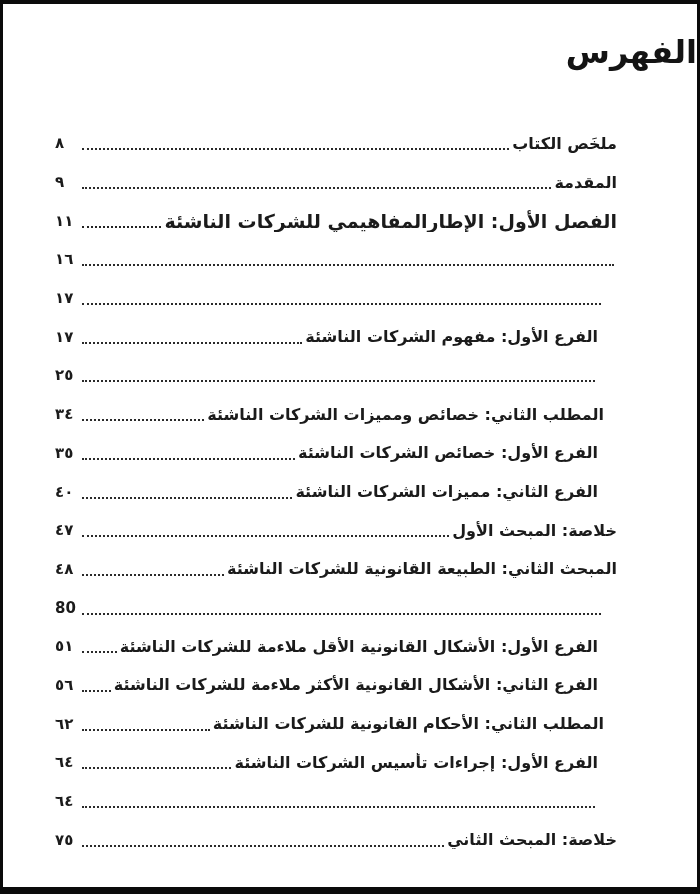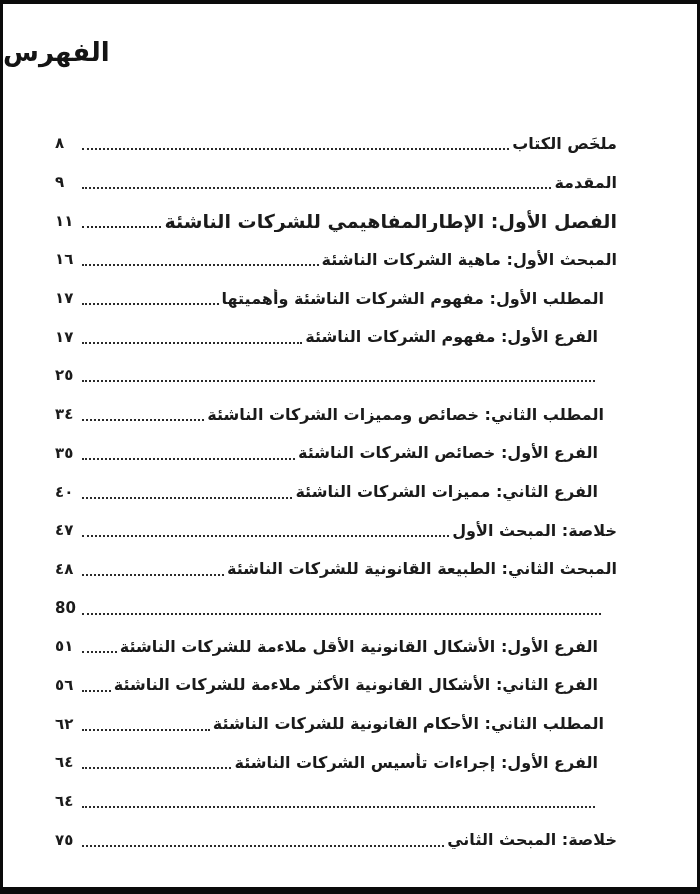--- a/index.html
+++ b/index.html
@@ -16,22 +16,22 @@
     border: 3px solid #0b0b0b;
     border-top-width: 4px;
     border-bottom-width: 7px;
     font-family: "DejaVu Sans", sans-serif;
     color: #161616;
     direction: rtl;
     overflow: hidden;
   }
   .doc-title {
     margin: 28px 0 0 0;
-    text-align: left;
-    font-size: 26px;
+    text-align: right;
+    font-size: 32px;
     line-height: 40px;
     font-weight: 700;
     color: #141414;
   }
   .toc {
     margin-top: 52px;
     padding: 0 80px 0 52px; 
   }
   .row {
     display: flex;
@@ -82,26 +82,24 @@
     <span class="label">المقدمة</span>
     <span class="leader"></span>
     <span class="num">٩</span>
   </div>
       <div class="row lvl-chapter">
     <span class="label">الفصل الأول: الإطارالمفاهيمي للشركات الناشئة</span>
     <span class="leader"></span>
     <span class="num">١١</span>
   </div>
       <div class="row lvl-mabhath">
-    <span class="label">المبحث الأول: ماهية الشركات الناشئة</span>
     <span class="leader"></span>
     <span class="num">١٦</span>
   </div>
       <div class="row lvl-matlab">
-    <span class="label">المطلب الأول: مفهوم الشركات الناشئة وأهميتها</span>
     <span class="leader"></span>
     <span class="num">١٧</span>
   </div>
       <div class="row lvl-far3">
     <span class="label">الفرع الأول: مفهوم الشركات الناشئة</span>
     <span class="leader"></span>
     <span class="num">١٧</span>
   </div>
       <div class="row lvl-far3">
     <span class="leader"></span>

